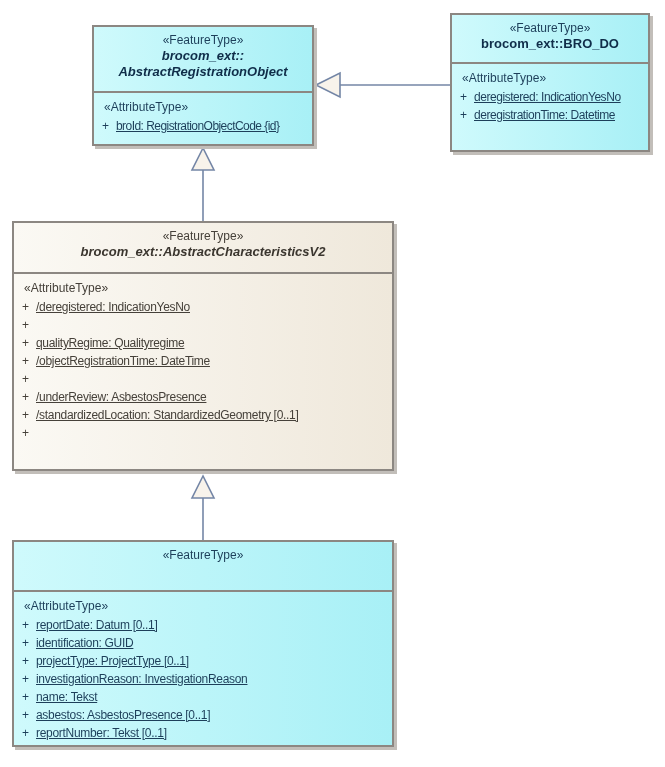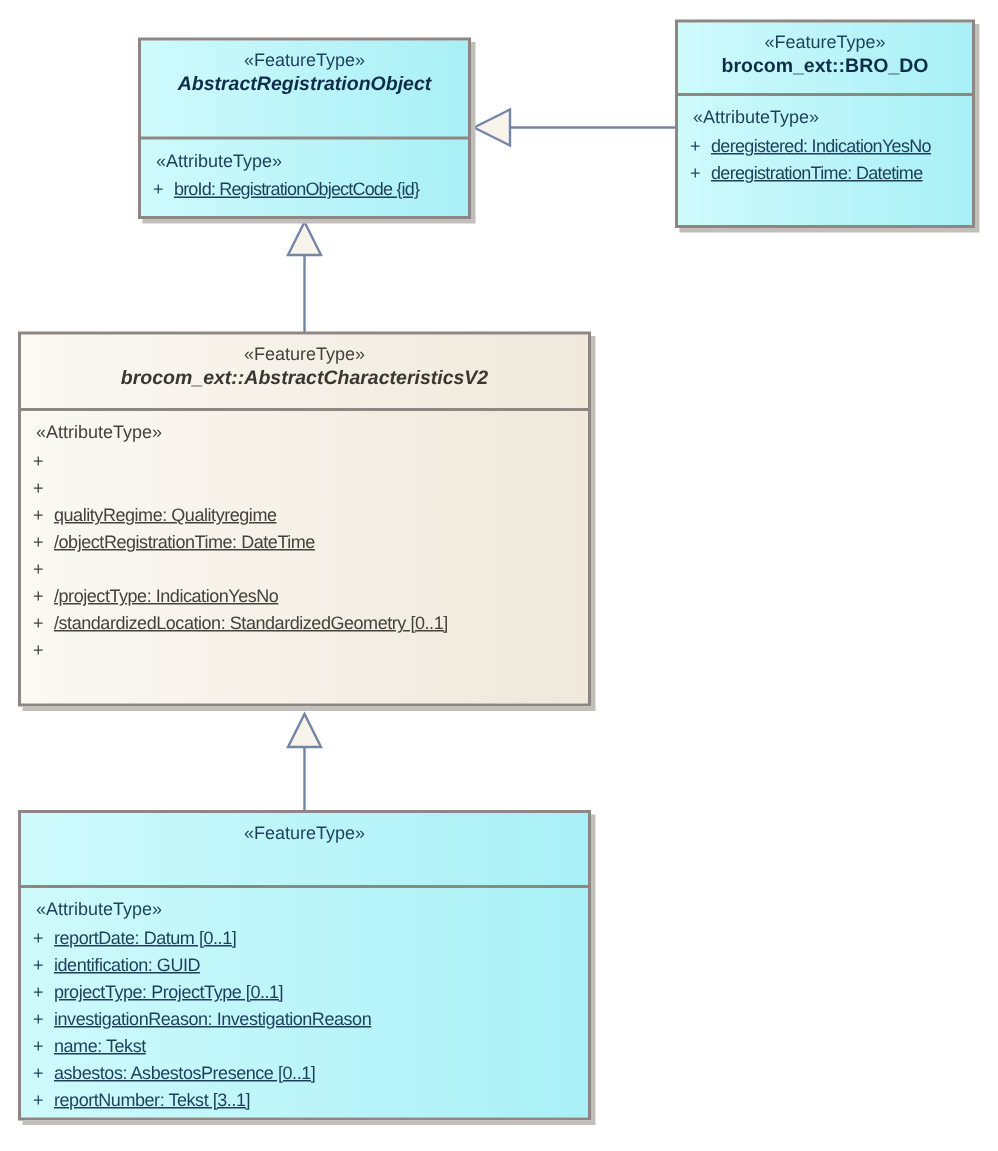--- a/index.html
+++ b/index.html
@@ -51,20 +51,21 @@
     </g>
     <g>
       <line x1="203" y1="540" x2="203" y2="498"></line>
       <polygon points="203,476 192,498 214,498"></polygon>
     </g>
   </svg>
 
   <div class="uml-class cyan abstract c1" style="left:92px; top:25px; width:222px; height:121px;">
     <div class="hdr" style="height:66px;">
       <div class="stereo">«FeatureType»</div>
+      <div class="cname">brocom_ext::</div>
       <div class="cname">AbstractRegistrationObject</div>
     </div>
     <div class="attrs">
       <div class="astereo">«AttributeType»</div>
       <div>
           <div class="attr-row">
             <span class="vis">+</span>
             <span class="txt">broId: RegistrationObjectCode {id}</span>
           </div>
         </div>
@@ -94,38 +95,39 @@
   <div class="uml-class beige abstract c3" style="left:12px; top:221px; width:382px; height:250px;">
     <div class="hdr" style="height:51px;">
       <div class="stereo">«FeatureType»</div>
       <div class="cname">brocom_ext::AbstractCharacteristicsV2</div>
     </div>
     <div class="attrs">
       <div class="astereo">«AttributeType»</div>
       <div>
           <div class="attr-row">
             <span class="vis">+</span>
+            <span class="txt">/deregistered: IndicationYesNo</span>
           </div>
           <div class="attr-row">
             <span class="vis">+</span>
           </div>
           <div class="attr-row">
             <span class="vis">+</span>
             <span class="txt">qualityRegime: Qualityregime</span>
           </div>
           <div class="attr-row">
             <span class="vis">+</span>
             <span class="txt">/objectRegistrationTime: DateTime</span>
           </div>
           <div class="attr-row">
             <span class="vis">+</span>
           </div>
           <div class="attr-row">
             <span class="vis">+</span>
-            <span class="txt">/projectType: IndicationYesNo</span>
+            <span class="txt">/underReview: AsbestosPresence</span>
           </div>
           <div class="attr-row">
             <span class="vis">+</span>
             <span class="txt">/standardizedLocation: StandardizedGeometry [0..1]</span>
           </div>
           <div class="attr-row">
             <span class="vis">+</span>
           </div>
         </div>
     </div>
@@ -157,19 +159,19 @@
           <div class="attr-row">
             <span class="vis">+</span>
             <span class="txt">name: Tekst</span>
           </div>
           <div class="attr-row">
             <span class="vis">+</span>
             <span class="txt">asbestos: AsbestosPresence [0..1]</span>
           </div>
           <div class="attr-row">
             <span class="vis">+</span>
-            <span class="txt">reportNumber: Tekst [3..1]</span>
+            <span class="txt">reportNumber: Tekst [0..1]</span>
           </div>
         </div>
     </div>
   </div>
 
 </div>
 
 </body></html>

